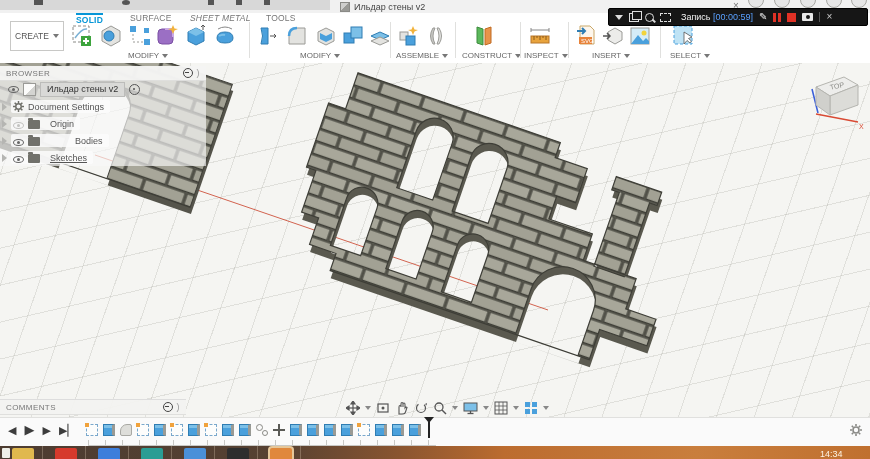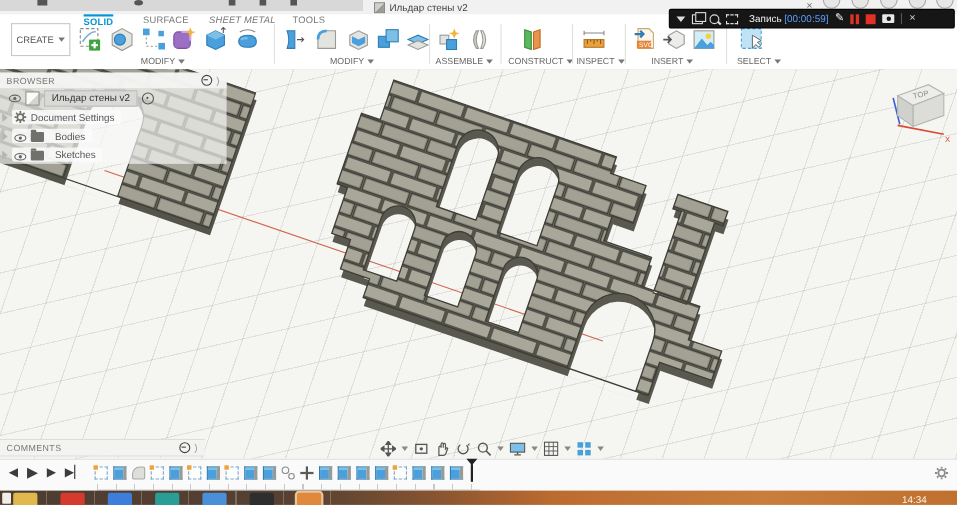--- a/index.html
+++ b/index.html
@@ -428,31 +428,39 @@
               <line x1="10.2" y1="1.8" x2="8.6" y2="3.4"></line>
               <line x1="3.4" y1="8.6" x2="1.8" y2="10.2"></line>
             </g>
           </svg>
       <span>Document Settings</span>
         </span>
     </div>
     <div class="br-row">
       <span class="tri"></span>
       <span class="pill">
-          <span class="eye"></span>
+          <span class="eye off"></span>
       <span class="folder-ic"></span>
-      <span style="padding-left:6px;">Bodies</span>
+      <span style="padding-left:6px;">Origin</span>
         </span>
     </div>
     <div class="br-row">
       <span class="tri"></span>
       <span class="pill">
           <span class="eye"></span>
       <span class="folder-ic"></span>
-      <span style="padding-left:6px;">Sketches</span>
+      <span style="padding-left:6px;margin-left:25px;">Bodies</span>
+        </span>
+    </div>
+    <div class="br-row">
+      <span class="tri"></span>
+      <span class="pill">
+          <span class="eye"></span>
+      <span class="folder-ic"></span>
+      <span style="padding-left:6px;text-decoration:underline;">Sketches</span>
         </span>
     </div>
   </div>
 
   <div id="comments">
     <div class="panel-head" style="background:rgba(242,242,240,.95);border-top:1px solid #ddd;">
       <span>COMMENTS</span>
       <span class="flex"></span>
       <span class="collapse-dot"></span>
       <span class="panel-bracket">)</span>

